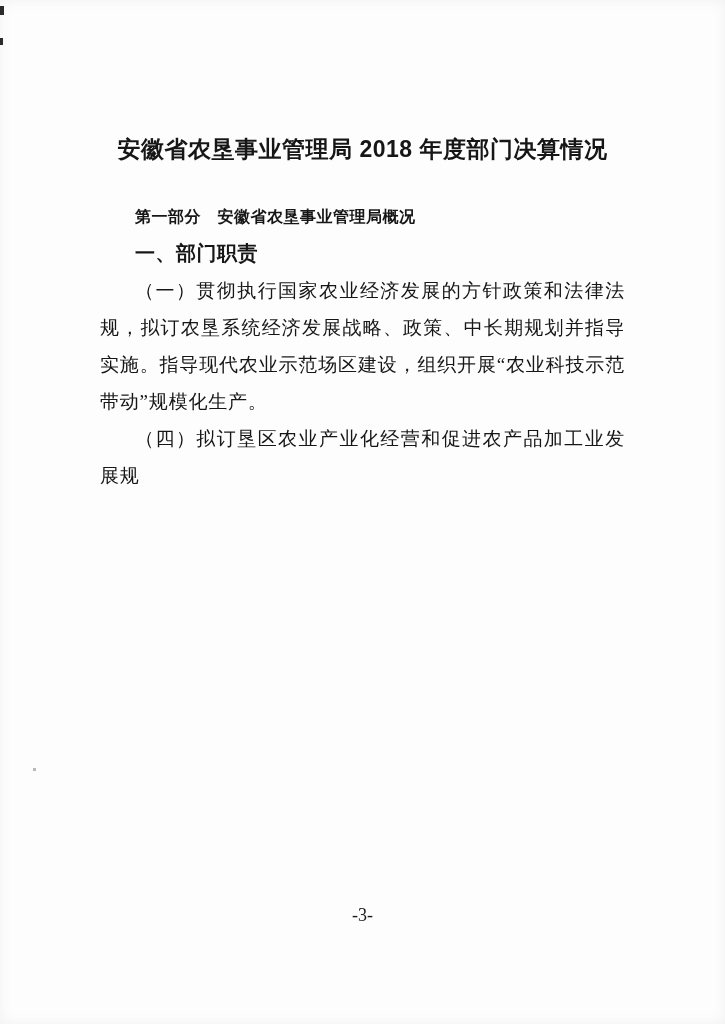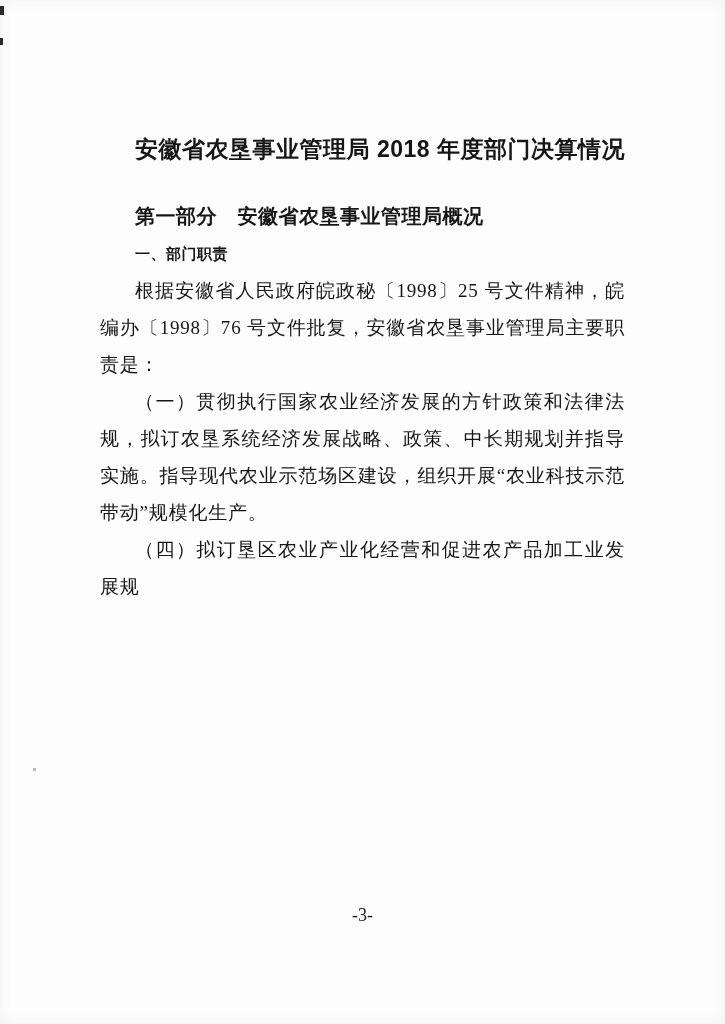--- a/index.html
+++ b/index.html
@@ -22,35 +22,35 @@
     top: 131px;
     left: 100px;
     width: 525px;
   }
   .doc-title {
     margin: 0 0 30px 0;
     font-family: "Liberation Sans", sans-serif;
     font-size: 23px;
     font-weight: bold;
     line-height: 37px;
-    text-align: right;
+    text-align: center;
     letter-spacing: 0.5px;
     white-space: nowrap;
   }
   .section-heading {
     font-family: "Liberation Sans", sans-serif;
-    font-size: 20px;
+    font-size: 16px;
     font-weight: bold;
     line-height: 37px;
     padding-left: 35px;
     letter-spacing: 0.5px;
   }
   .subsection-heading {
-    font-family: Liberation Sans, sans-serif;
-    font-size: 15px;
+    font-family: Liberation Serif, serif;
+    font-size: 20px;
     font-weight: bold;
     line-height: 37px;
     padding-left: 35px;
     letter-spacing: 0.5px;
   }
   .body-paragraph {
     margin: 0;
     font-family: "Liberation Serif", serif;
     font-size: 19px;
     line-height: 37px;
@@ -85,21 +85,20 @@
   <div class="artifact a2"></div>
   <div class="artifact a3"></div>
 
   <div class="doc">
     <h1 class="doc-title">安徽省农垦事业管理局 2018 年度部门决算情况</h1>
 
     <div class="section-heading">第一部分　安徽省农垦事业管理局概况</div>
 
     <div class="subsection-heading">一、部门职责</div>
 
-    <p class="body-paragraph">根据安徽省人民政府皖政秘〔1998〕25 号文件精神，皖编办〔1998〕76 号文件批复，安徽省农垦事业管理局主要职责是：</p>
 
     <p class="body-paragraph">（一）贯彻执行国家农业经济发展的方针政策和法律法规，拟订农垦系统经济发展战略、政策、中长期规划并指导实施。指导现代农业示范场区建设，组织开展“农业科技示范带动”规模化生产。</p>
 
 
 
     <p class="body-paragraph">（四）拟订垦区农业产业化经营和促进农产品加工业发展规</p>
   </div>
 
   <div class="page-number">-3-</div>
 </div>

